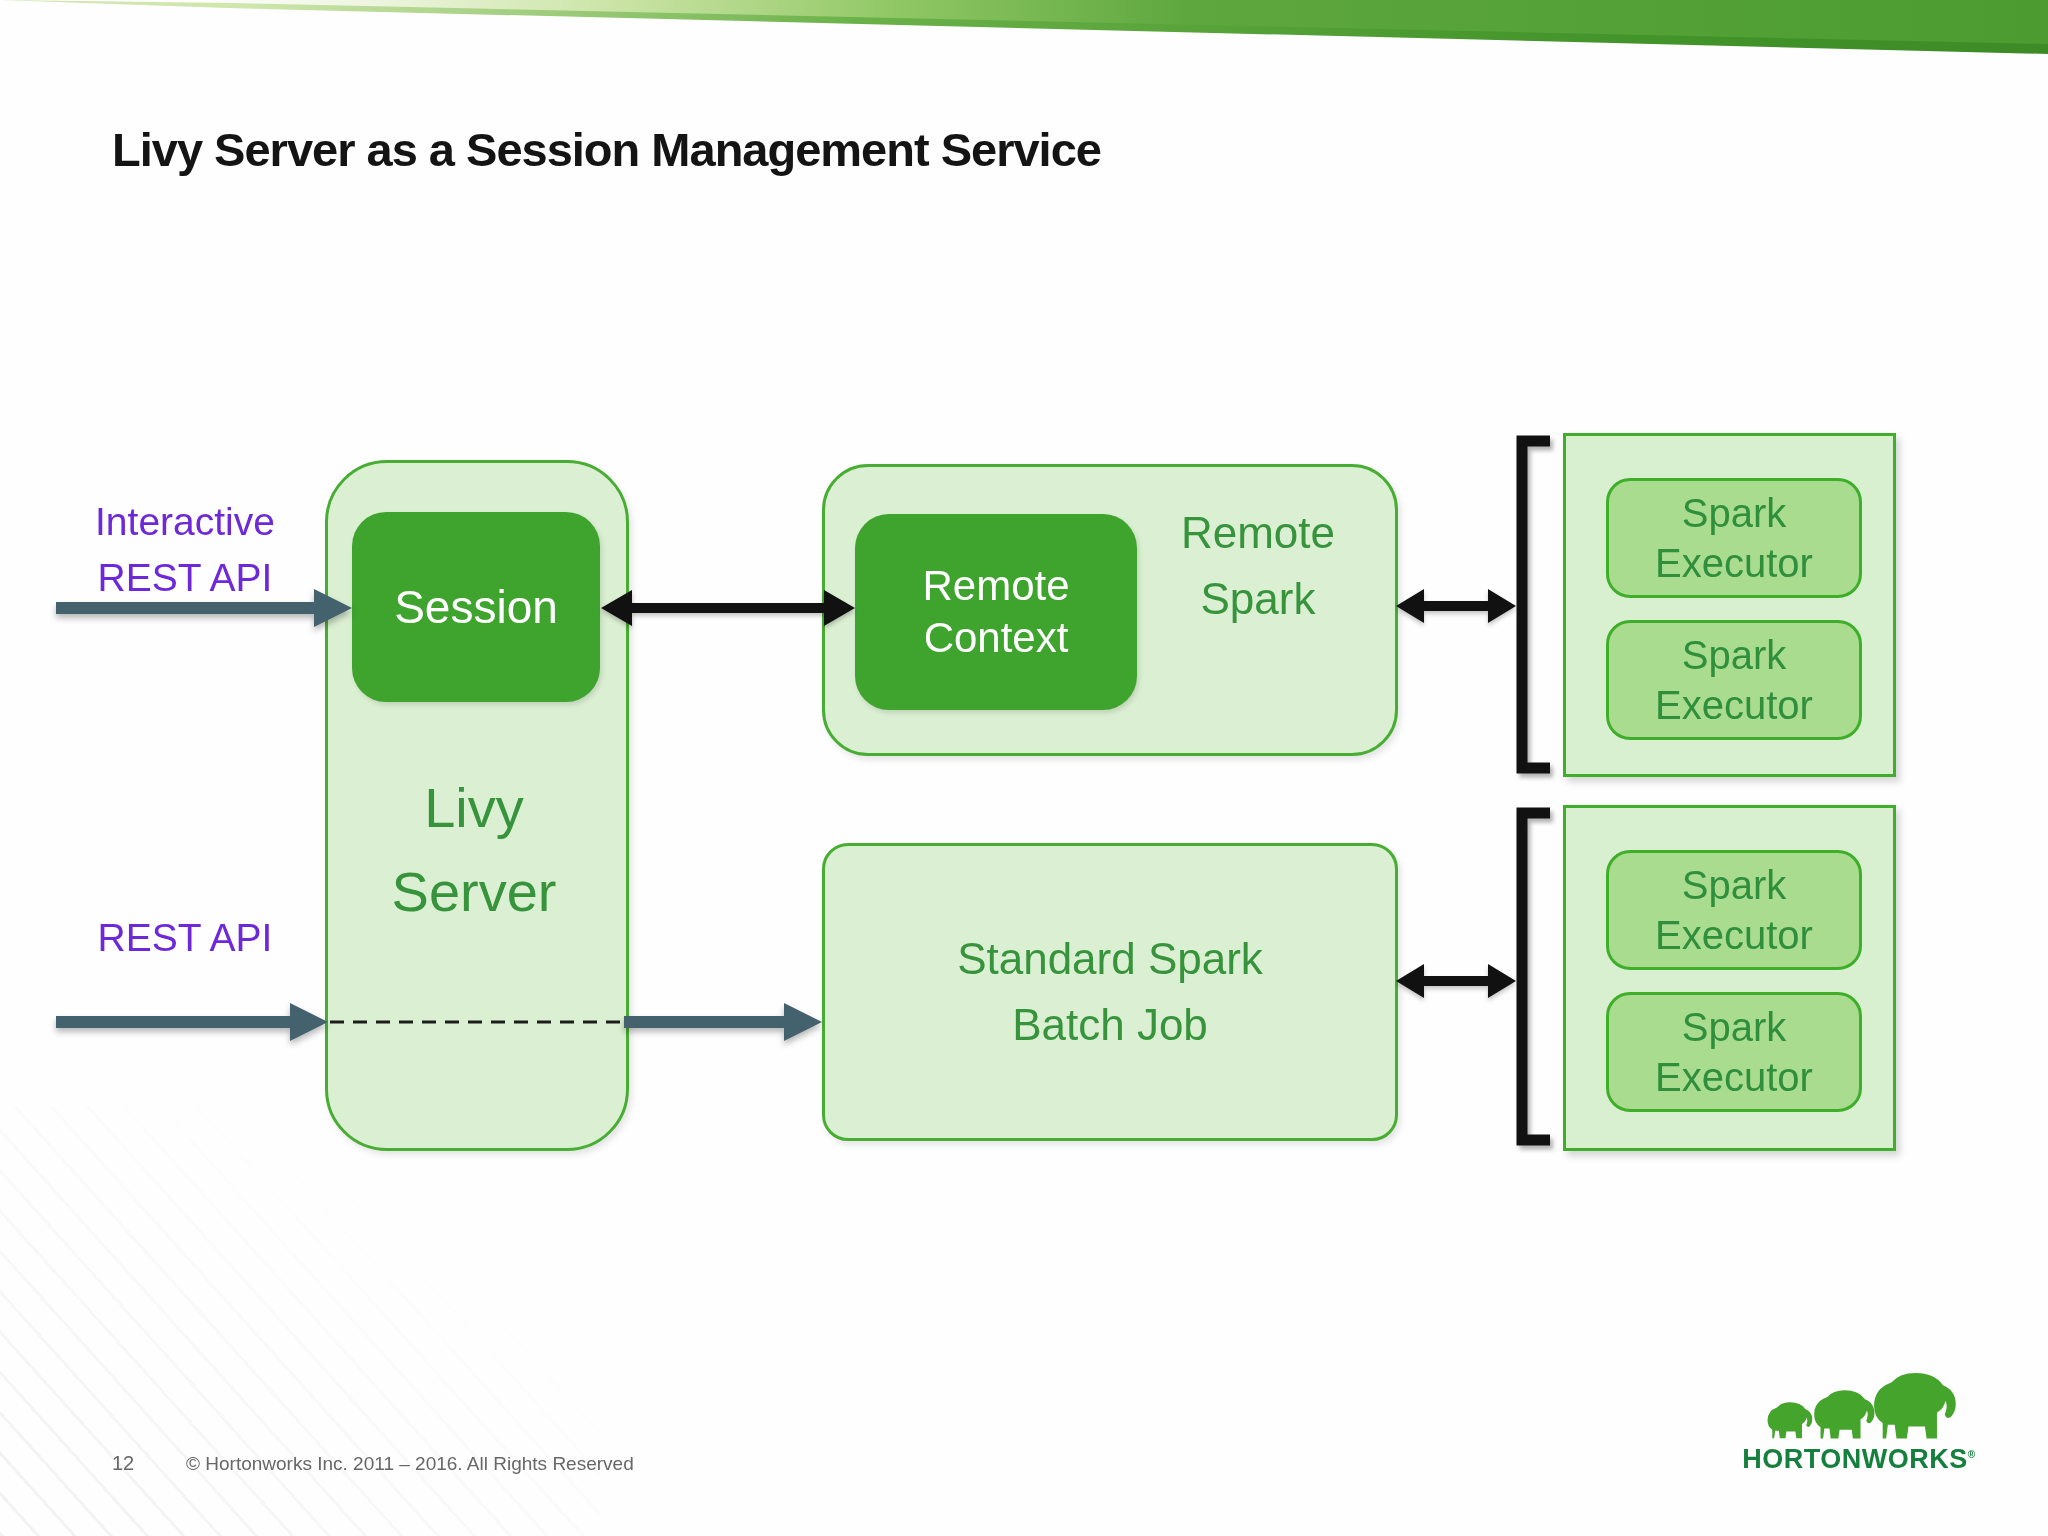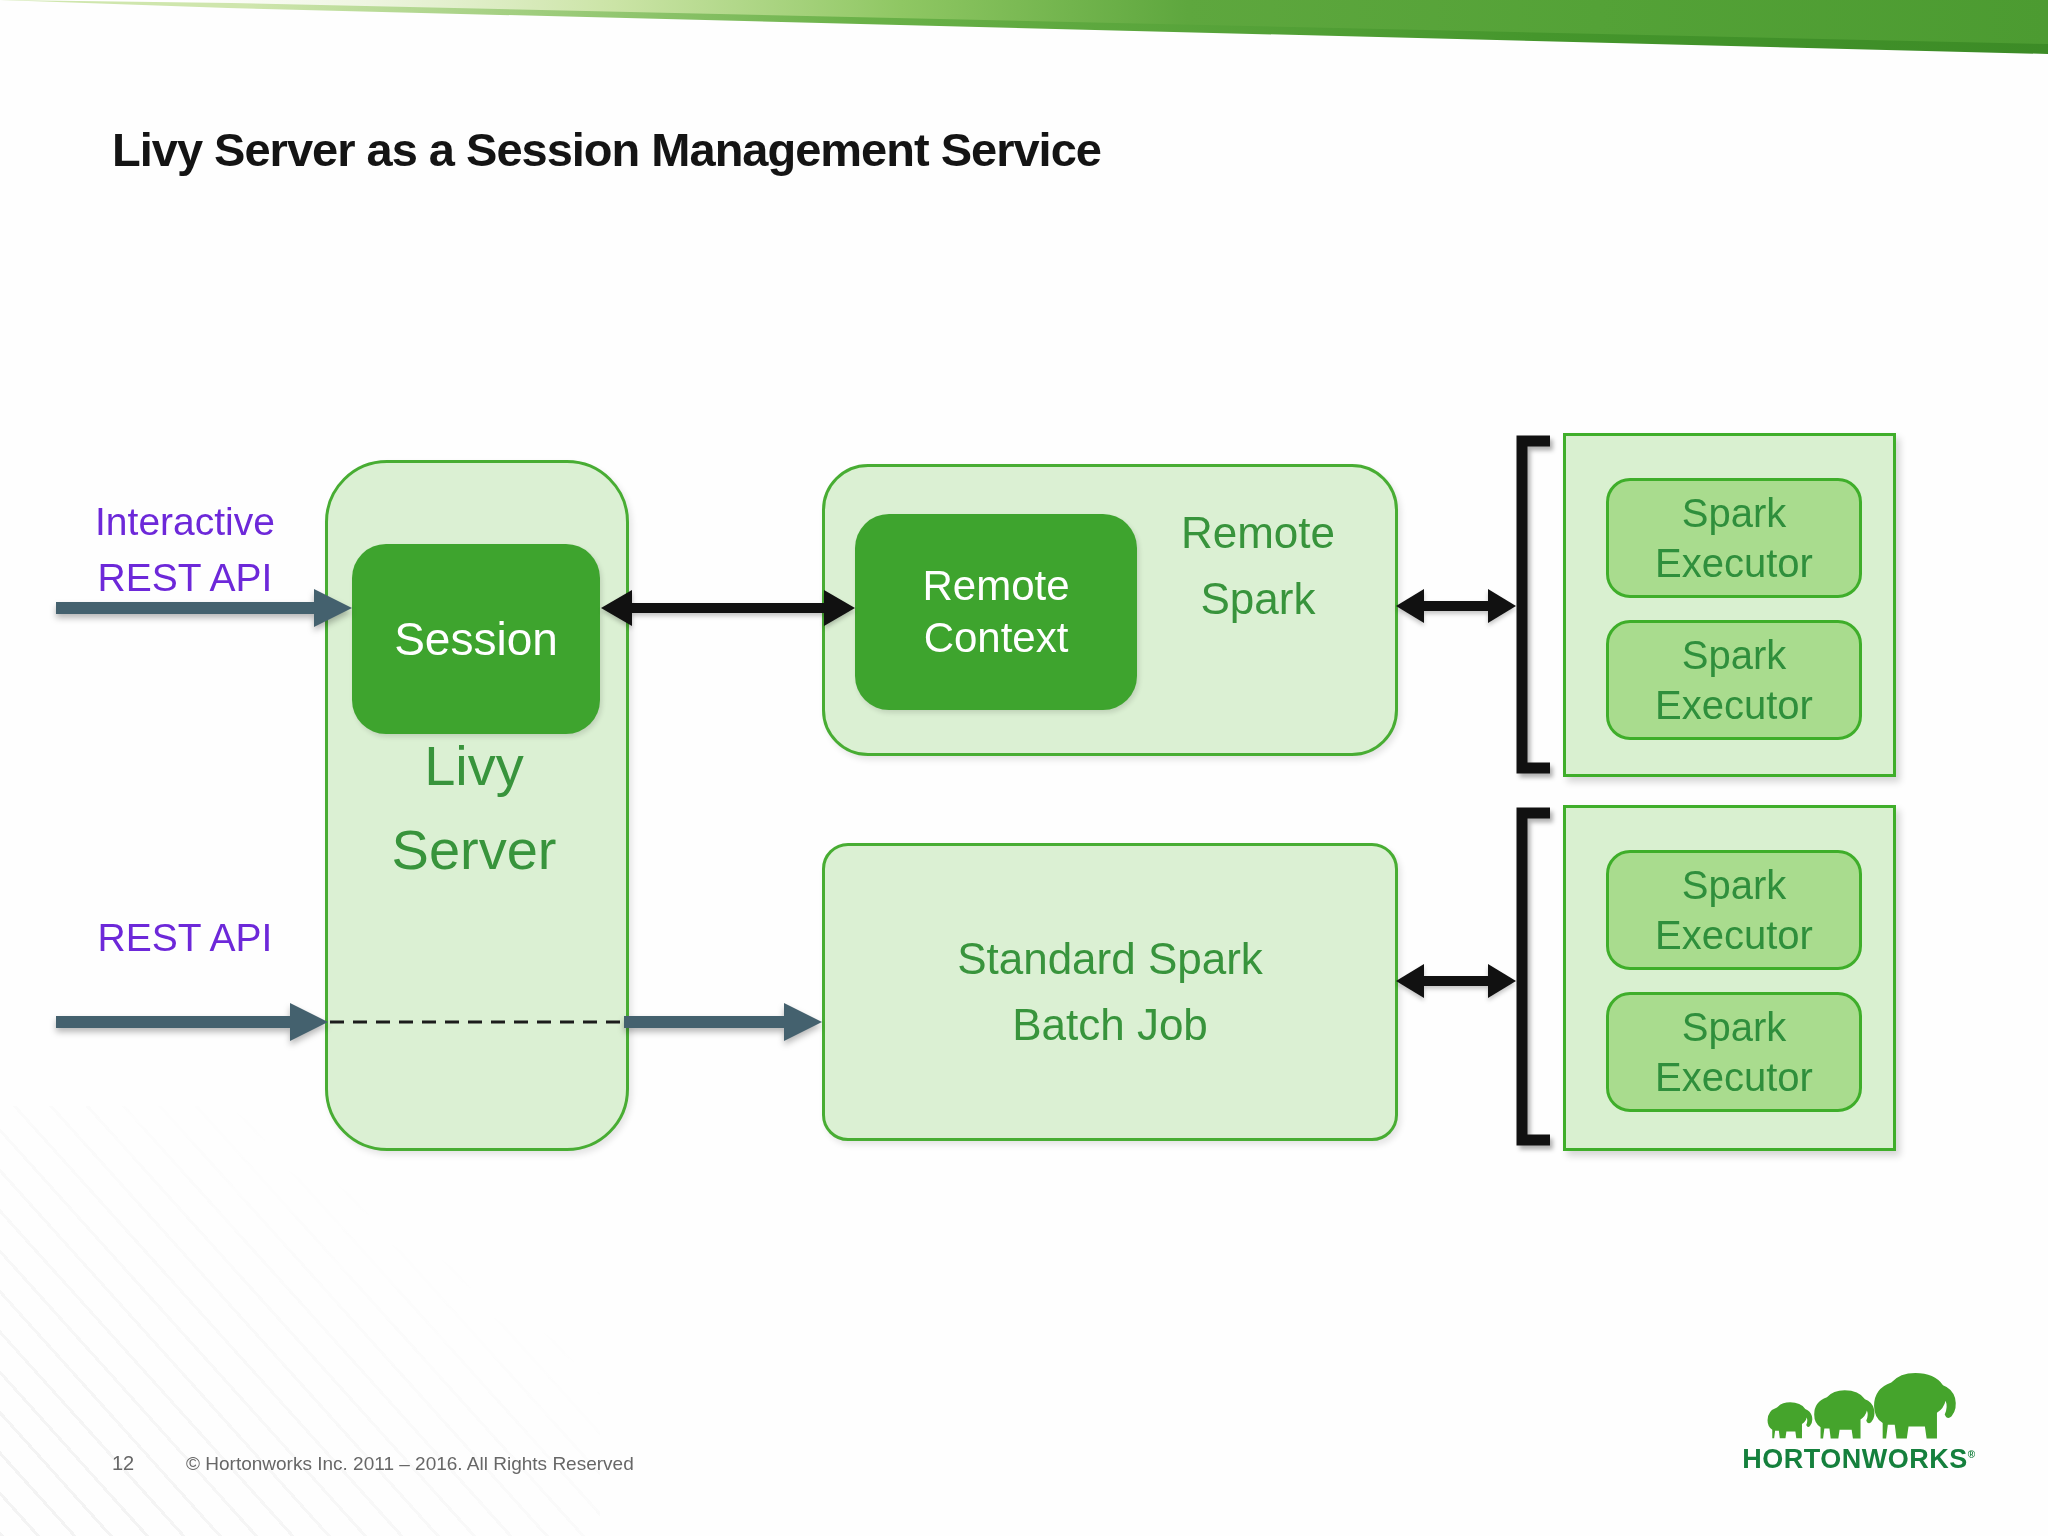--- a/index.html
+++ b/index.html
@@ -39,23 +39,23 @@
     box-shadow:3px 4px 6px rgba(0,0,0,0.10);
   }
   .dark-box{
     position:absolute;background:#3ea42e;color:#ffffff;
     display:flex;flex-direction:column;justify-content:center;align-items:center;
     text-align:center;box-shadow:2px 3px 5px rgba(0,0,0,0.12);
   }
   .green-text{color:#38943c;}
   
   #livy-box{left:325px;top:460px;width:298px;height:685px;border-radius:62px;}
-  #session-box{left:352px;top:512px;width:248px;height:190px;border-radius:34px;font-size:46px;margin-top:32px;}
+  #session-box{left:352px;top:512px;width:248px;height:190px;border-radius:34px;font-size:46px;}
   #livy-label{
-    position:absolute;left:325px;top:724px;width:298px;text-align:center;
+    position:absolute;left:325px;top:766px;width:298px;text-align:center;
     font-size:56px;line-height:84px;
   }
   #driver-box{left:822px;top:464px;width:570px;height:286px;border-radius:46px;}
   #rc-box{left:855px;top:514px;width:282px;height:196px;border-radius:34px;font-size:42px;line-height:52px;}
   #driver-label{
     position:absolute;left:1124px;top:500px;width:268px;text-align:center;
     font-size:44px;line-height:66px;
   }
   #batch-box{
     left:822px;top:843px;width:570px;height:292px;border-radius:26px;

